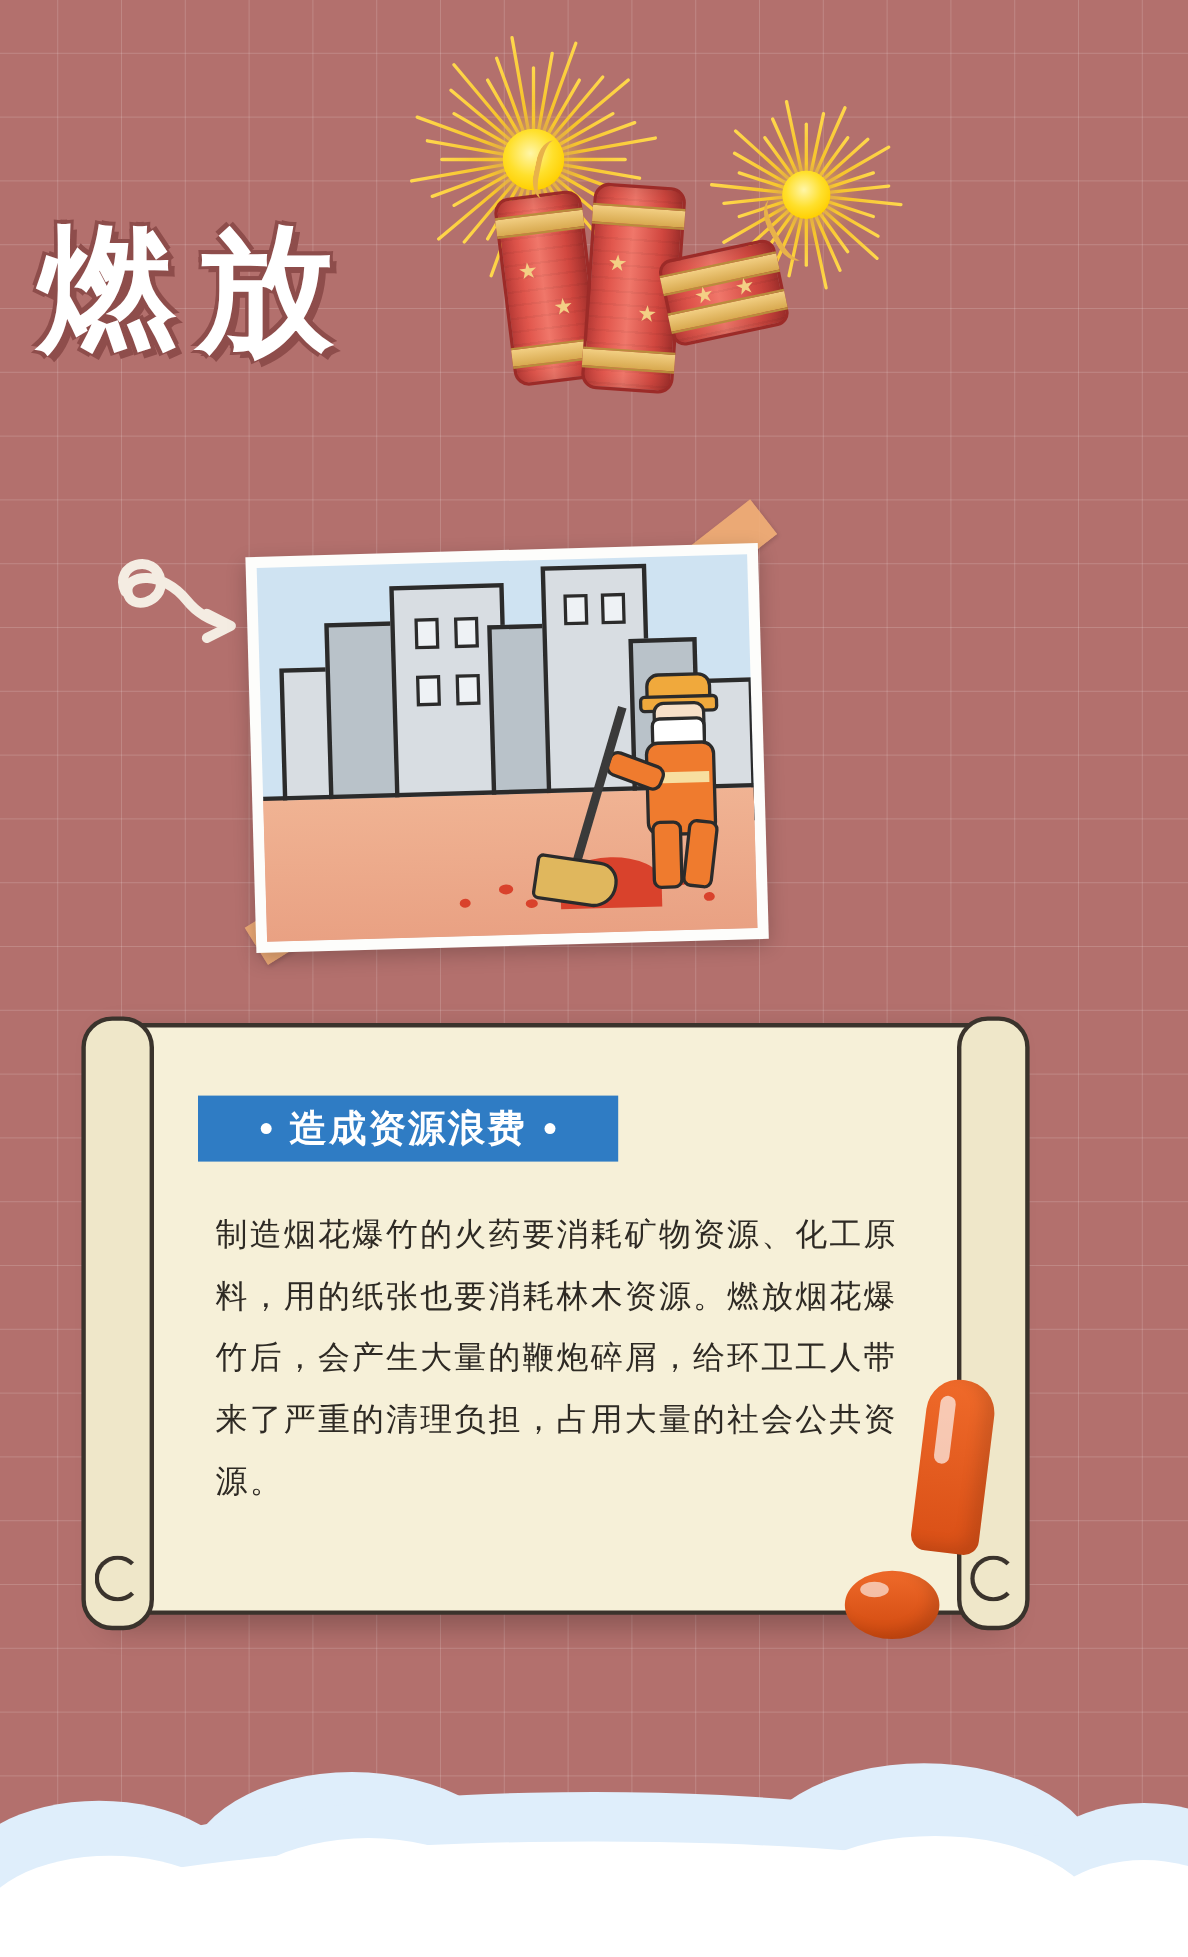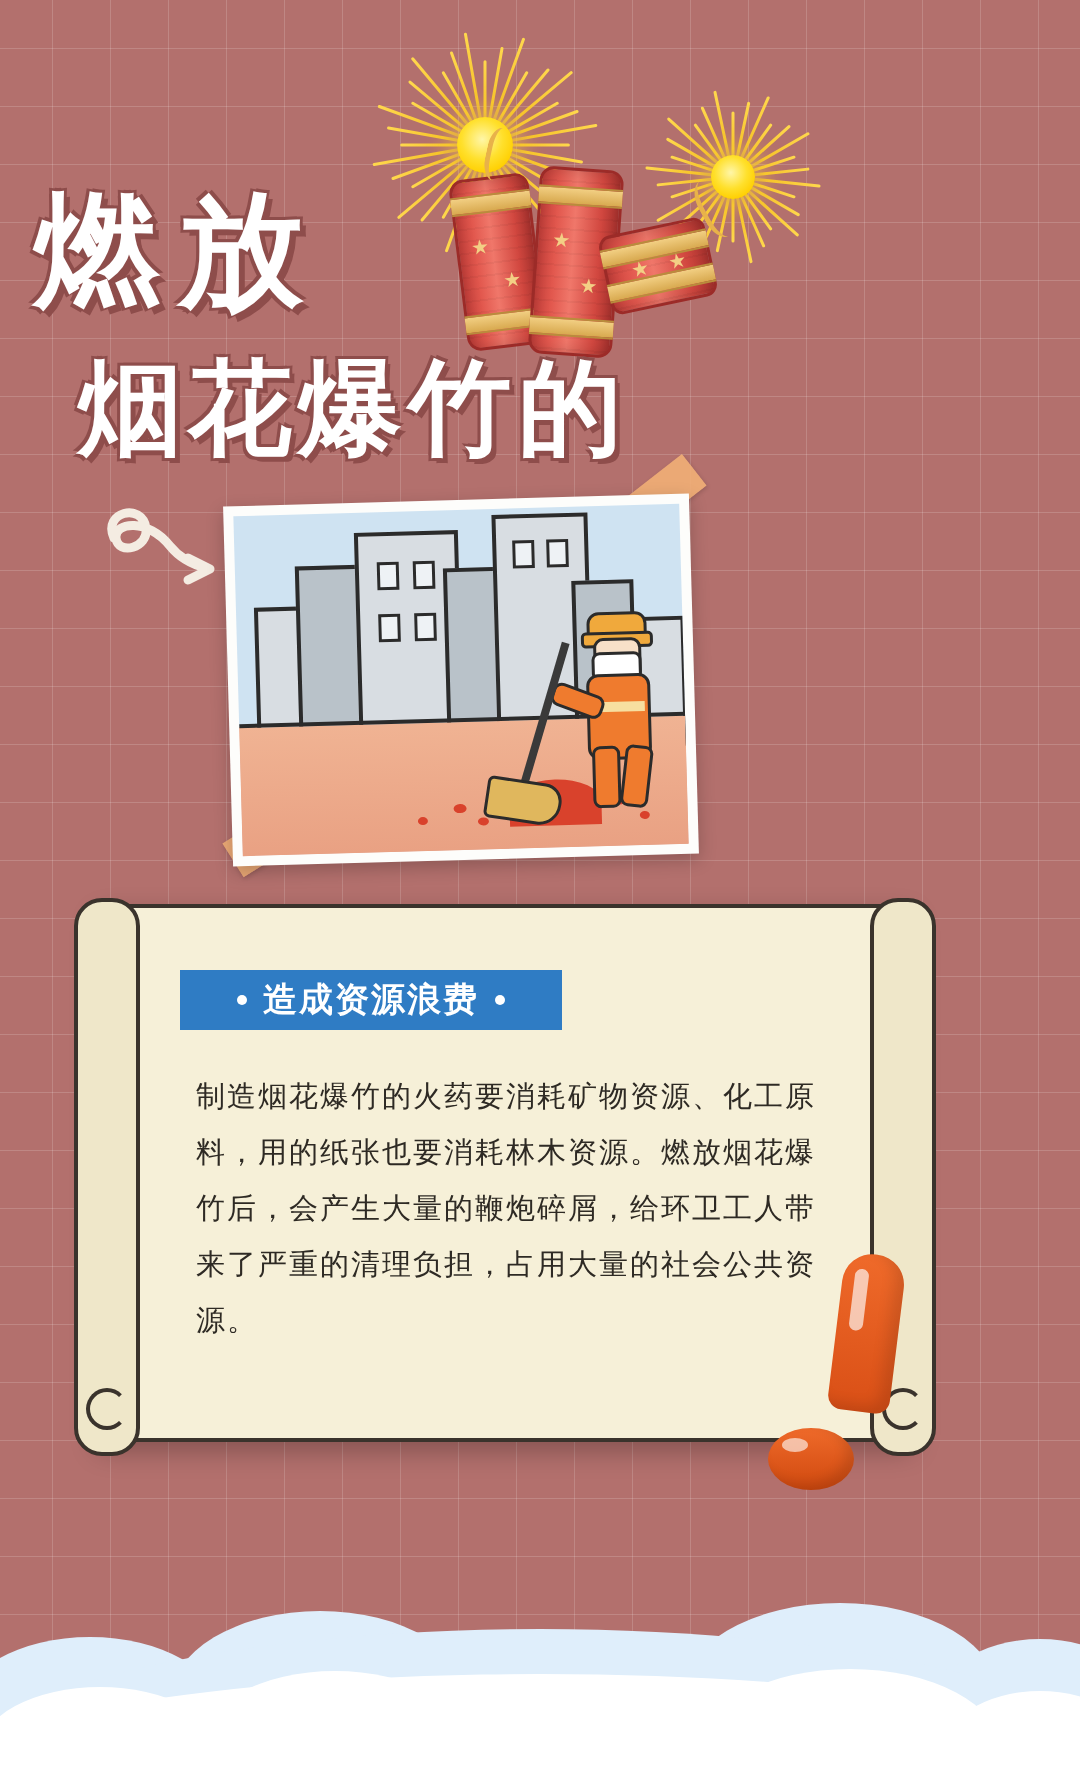--- a/index.html
+++ b/index.html
@@ -84,21 +84,21 @@
   .fuse {
     position: absolute;
     border-left: 5px solid #e8b24a;
     border-radius: 40%;
   }
 
   
   .title-line1 {
     position: absolute;
     left: 34px;
-    top: 168px;
+    top: 180px;
     font-size: 126px;
     font-weight: bold;
     color: #ffffff;
     letter-spacing: 18px;
     text-shadow:
       6px 6px 0 #8e4d4b,
       -3px -3px 0 #8e4d4b,
       3px -3px 0 #8e4d4b,
       -3px 3px 0 #8e4d4b;
     font-family: "DejaVu Sans", "Liberation Sans", sans-serif;
@@ -194,21 +194,21 @@
     border-radius: 50%;
   }
 
   
   .worker-part { position: absolute; border: 3px solid #2b2b2b; }
 
   
   .scroll {
     position: absolute;
     left: 96px;
-    top: 904px;
+    top: 930px;
     width: 810px;
     height: 530px;
     background: #f6f0d8;
     border: 4px solid #3a332c;
     border-radius: 10px;
     box-shadow: 0 10px 26px rgba(0,0,0,0.25);
   }
   .scroll-roll {
     position: absolute;
     top: -10px;
@@ -432,21 +432,20 @@
     <div class="band" style="top:10px;"></div>
     <div class="band" style="bottom:10px;"></div>
     <div class="star" style="left:24px; top:26px;">★</div>
     <div class="star" style="left:62px; top:26px;">★</div>
   </div>
 
   <div class="fuse" style="left:486px; top:128px; width:26px; height:54px; transform:rotate(12deg);"></div>
   <div class="fuse" style="left:700px; top:176px; width:30px; height:62px; transform:rotate(-28deg);"></div>
 
   <div class="title-line1">燃放</div>
-  <div class="title-line2">烟花爆竹的</div>
 
   <div class="curl">
     <svg width="130" height="110" viewBox="0 0 130 110">
       <path d="M18 40 C6 14, 46 4, 50 30 C53 50, 22 58, 20 40 C18 24, 52 20, 74 48 C82 58, 94 66, 110 70" fill="none" stroke="#f4ece2" stroke-width="9" stroke-linecap="round"></path>
       <path d="M92 60 L114 71 L92 82" fill="none" stroke="#f4ece2" stroke-width="9" stroke-linecap="round" stroke-linejoin="round"></path>
     </svg>
   </div>
 
   <div class="tape t1"></div>
   <div class="tape t2"></div>

